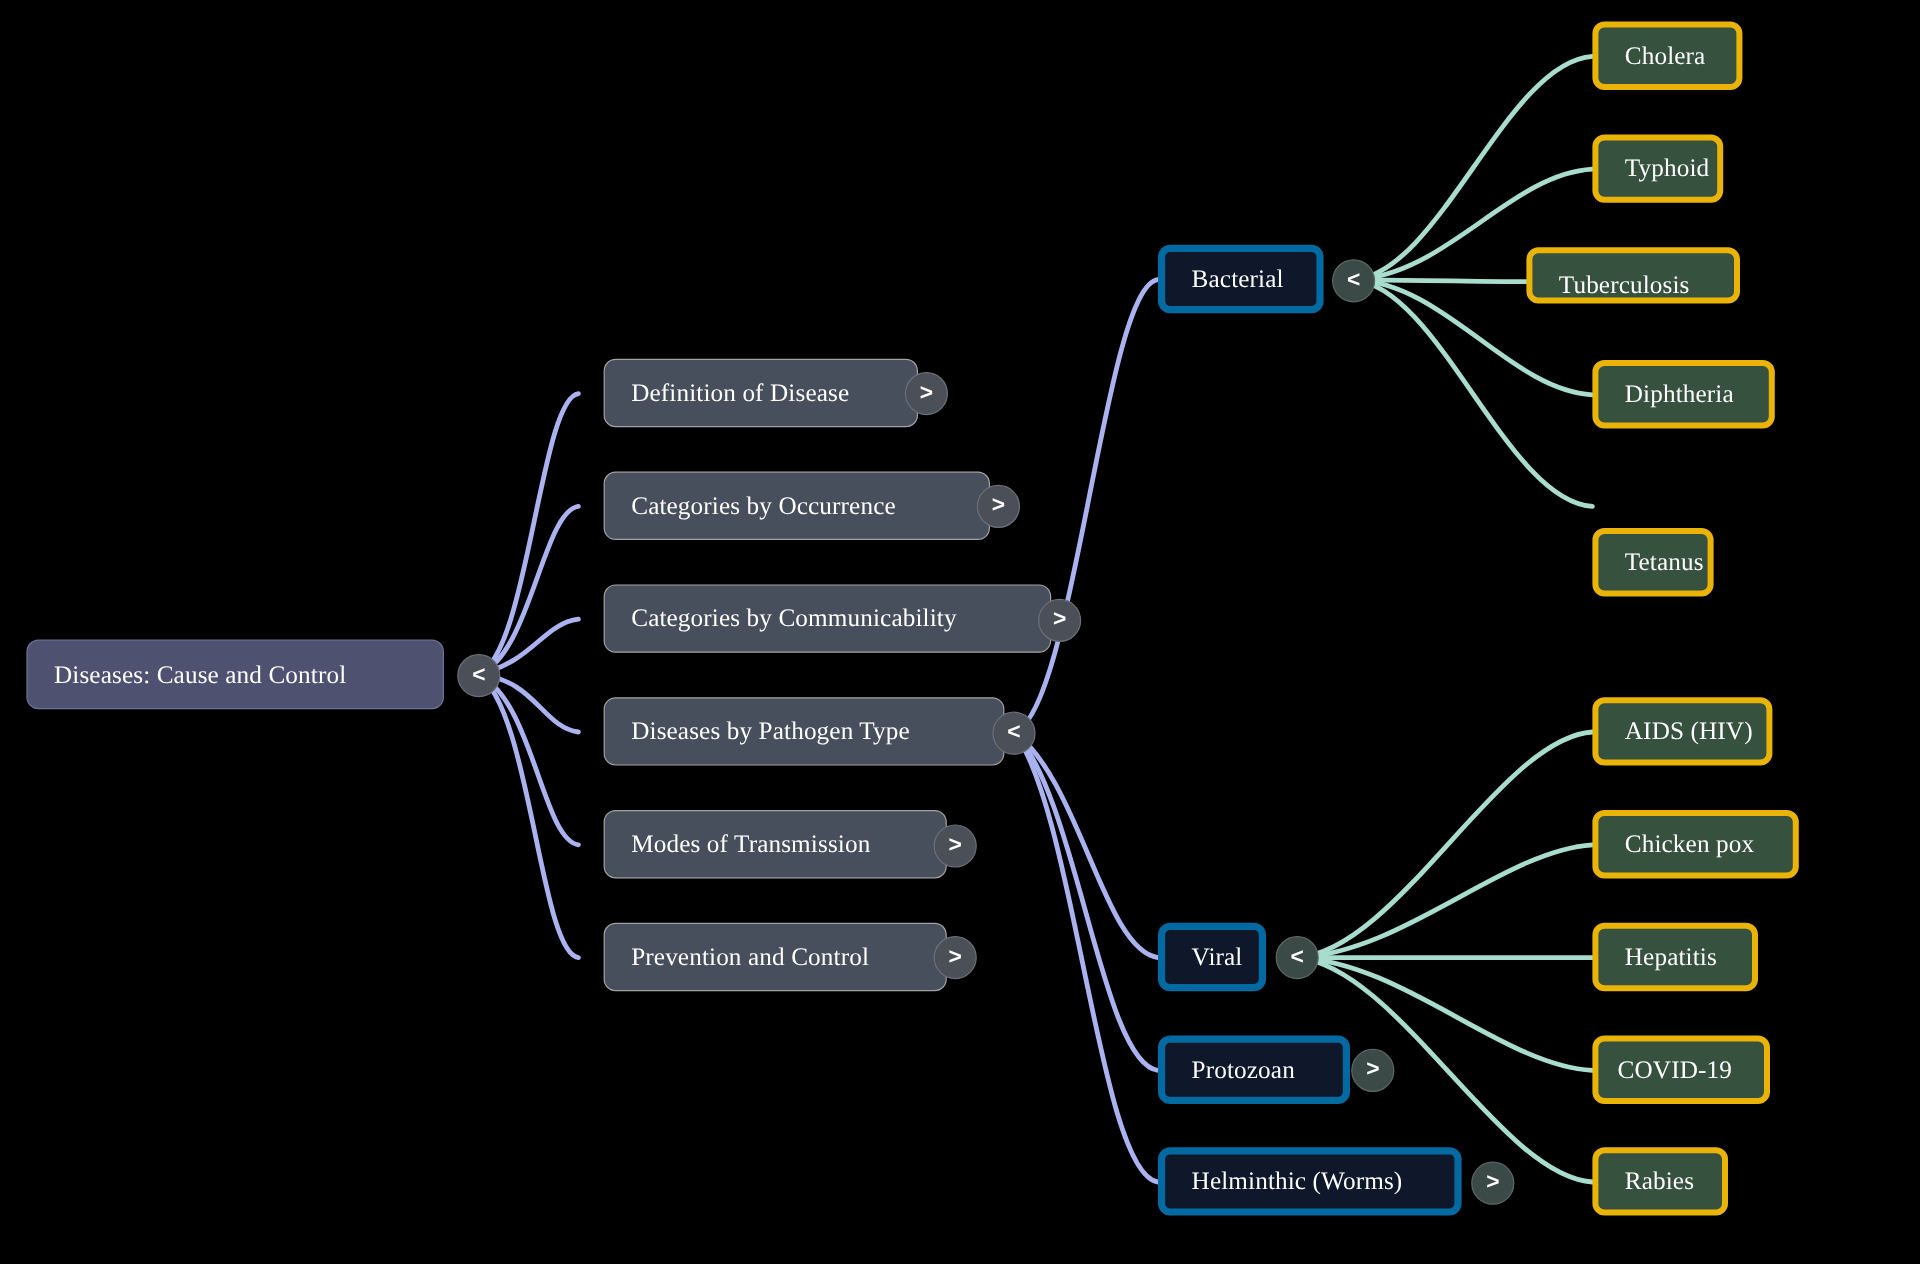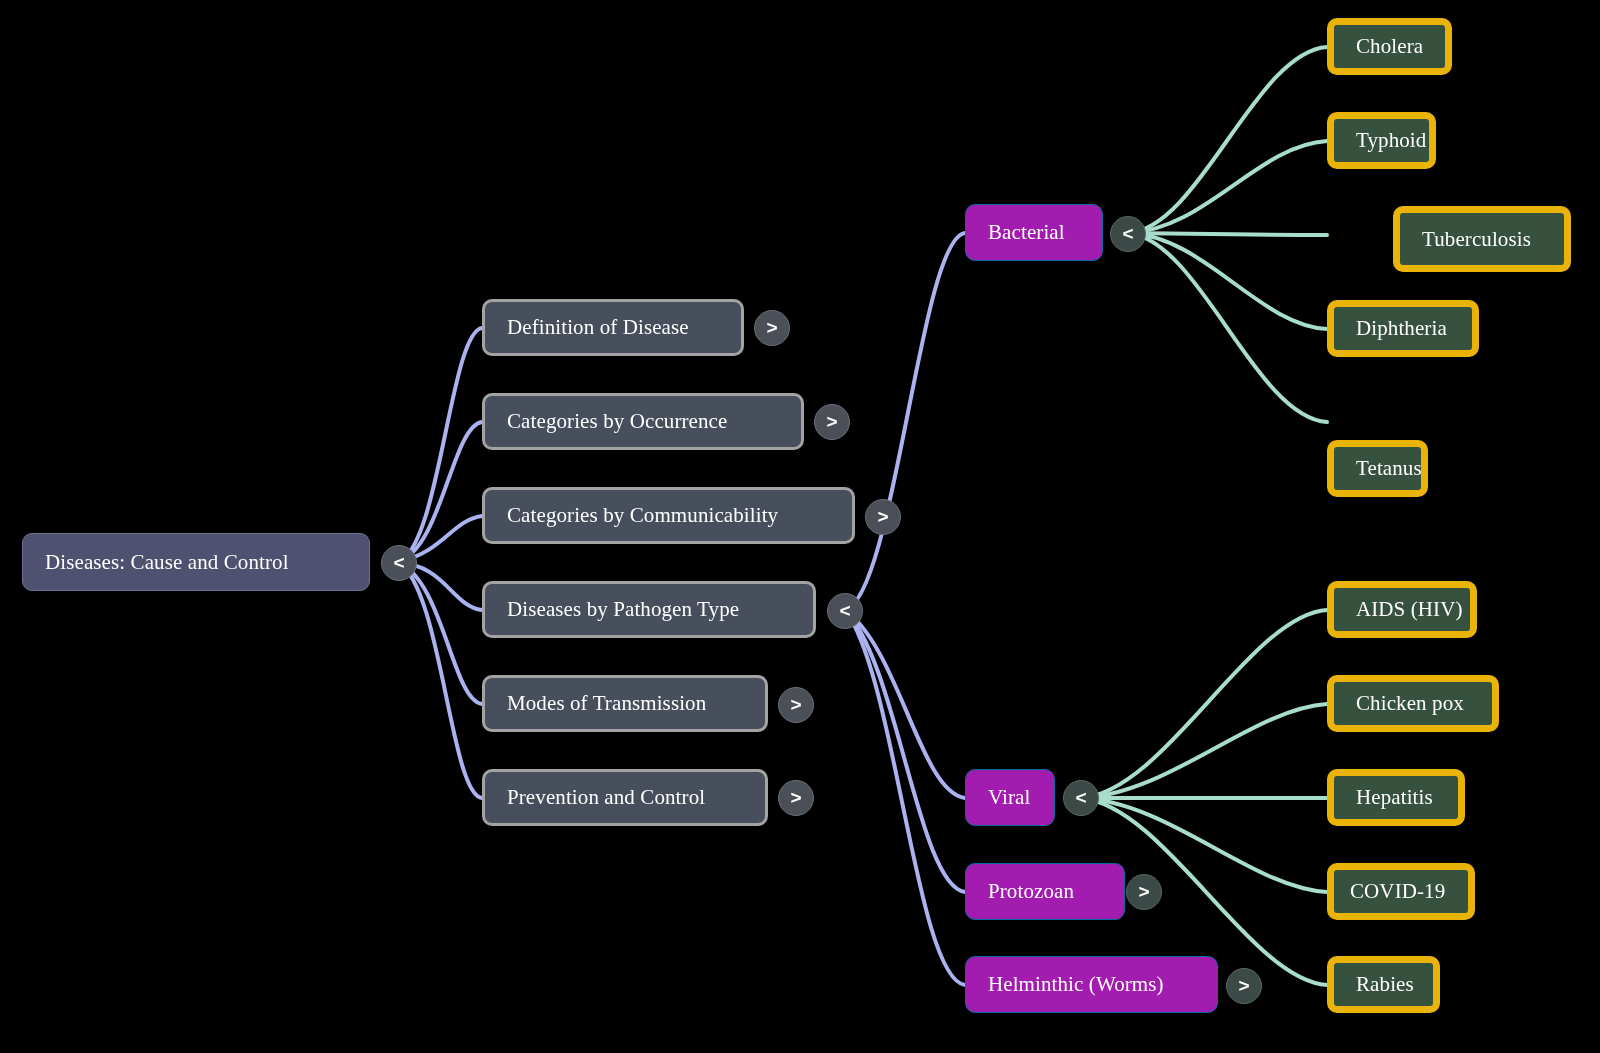--- a/index.html
+++ b/index.html
@@ -4,23 +4,23 @@
 <style>
   html,body{margin:0;padding:0;background:#000;}
   body{width:1600px;height:1053px;overflow:hidden;
        font-family:"Liberation Serif","DejaVu Serif",serif;}
   #stage{position:relative;width:1600px;height:1053px;background:#000;}
   svg#edges{position:absolute;left:0;top:0;width:1600px;height:1053px;}
   .node{position:absolute;box-sizing:border-box;display:flex;align-items:center;
         border-radius:10px;color:#fff;font-size:21px;line-height:1;
         padding:0 22px;white-space:nowrap;letter-spacing:.1px;}
   .node.root{background:#4e5270;border:1px solid #6d7296;}
-  .node.lvl2{background:#474f5c;border:3px solid #a3a3a3;}
-  .node.lvl3{background:#a21caf;border:1px solid #0369a1;}
-  .node.leaf{background:#37513f;border:7px solid #eab308;}
+  .node.lvl2{background:#474f5c;border:1px solid #a3a3a3;margin-left:21px;}
+  .node.lvl3{background:#0f172a;border:6px solid #0369a1;}
+  .node.leaf{background:#37513f;border:5px solid #eab308;}
   .badge{position:absolute;width:34px;height:34px;border-radius:50%;
          background:#4b4f57;border:1px solid #6b707a;color:#fff;
          display:flex;align-items:center;justify-content:center;
          font-family:"Liberation Sans",sans-serif;font-size:19px;font-weight:700;
          cursor:pointer;user-select:none;}
   .badge.green{background:#3c4a47;border-color:#5a6a64;}
 </style>
 </head>
 <body>
 
@@ -99,21 +99,21 @@
       <div class="node lvl3" style="left: 965px; top: 956px; width: 253px; height: 57px;">
         <span>Helminthic (Worms)</span>
       </div>
       <div class="badge green" style="left: 1226px; top: 968px;">&gt;</div>
       <div class="node leaf" style="left: 1327px; top: 18px; width: 125px; height: 57px;">
         <span>Cholera</span>
       </div>
       <div class="node leaf" style="left: 1327px; top: 112px; width: 109px; height: 57px;">
         <span>Typhoid</span>
       </div>
-      <div class="node leaf" style="left: 1393px; top: 206px; width: 178px; height: 66px;">
+      <div class="node leaf" style="left: 1272px; top: 206px; width: 178px; height: 47px; align-items: flex-end;">
         <span>Tuberculosis</span>
       </div>
       <div class="node leaf" style="left: 1327px; top: 300px; width: 152px; height: 57px;">
         <span>Diphtheria</span>
       </div>
       <div class="node leaf" style="left: 1327px; top: 393px; width: 101px; height: 57px; margin-top: 47px;">
         <span>Tetanus</span>
       </div>
       <div class="node leaf" style="left: 1327px; top: 581px; width: 150px; height: 57px;">
         <span>AIDS (HIV)</span>

